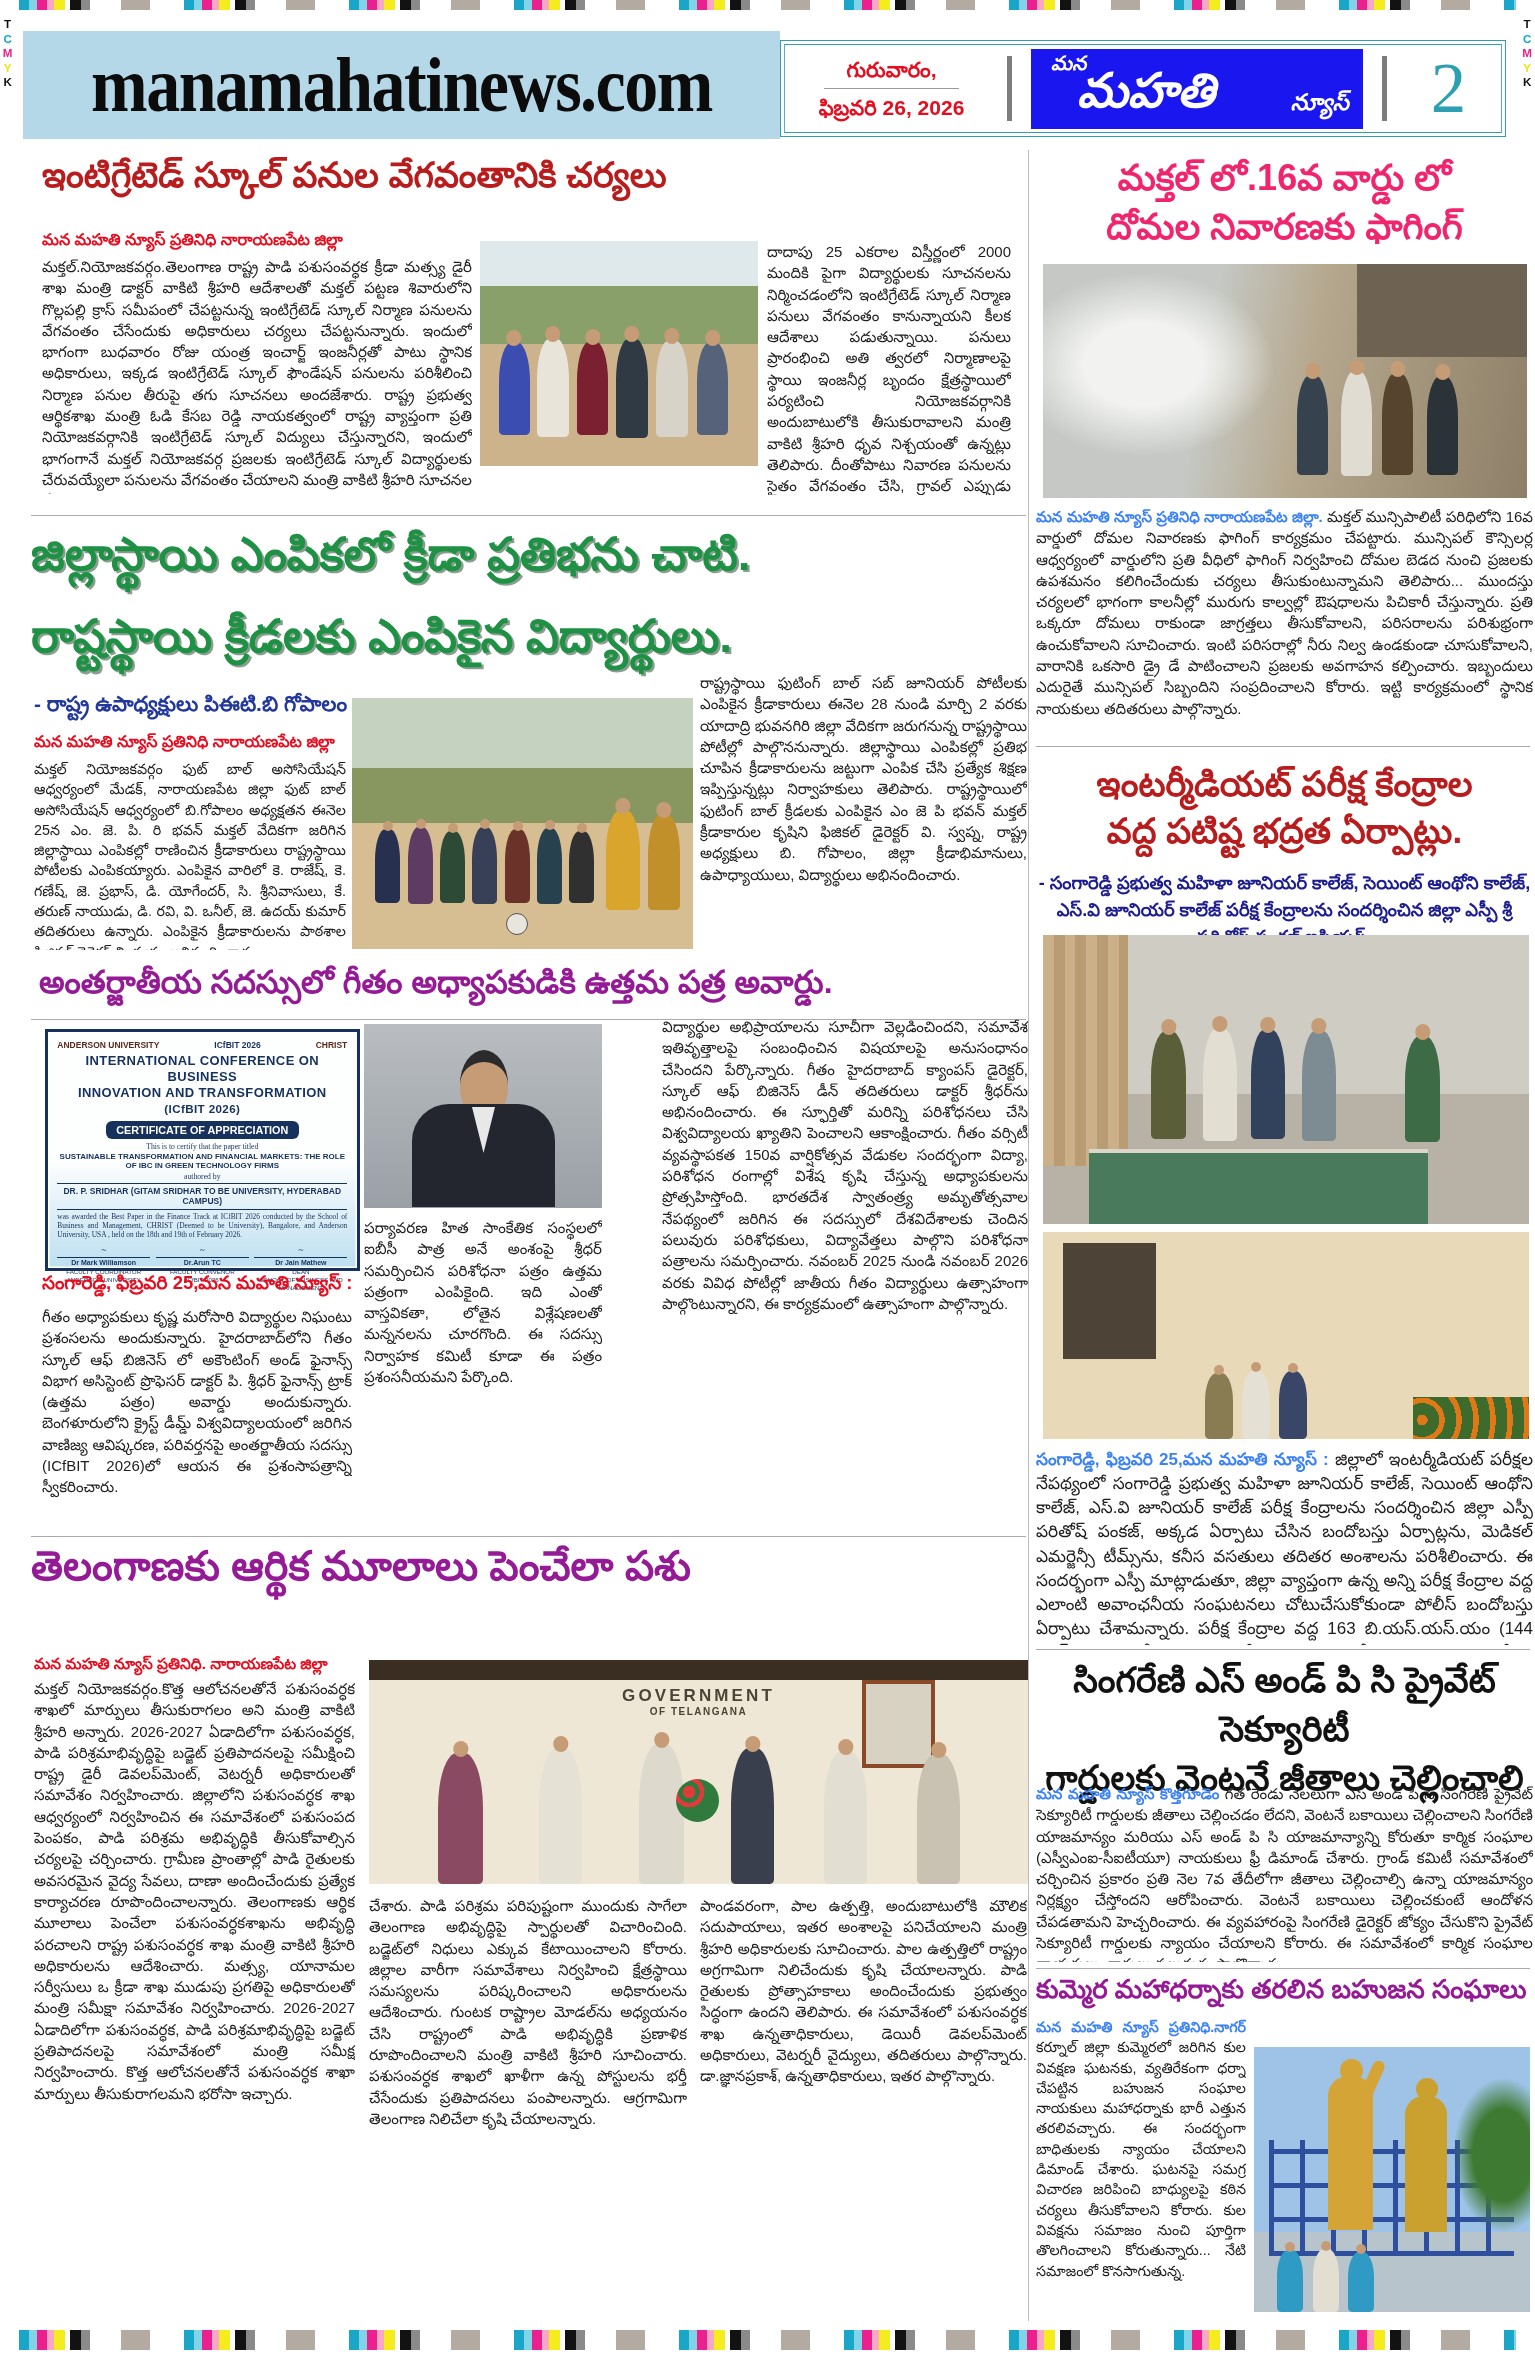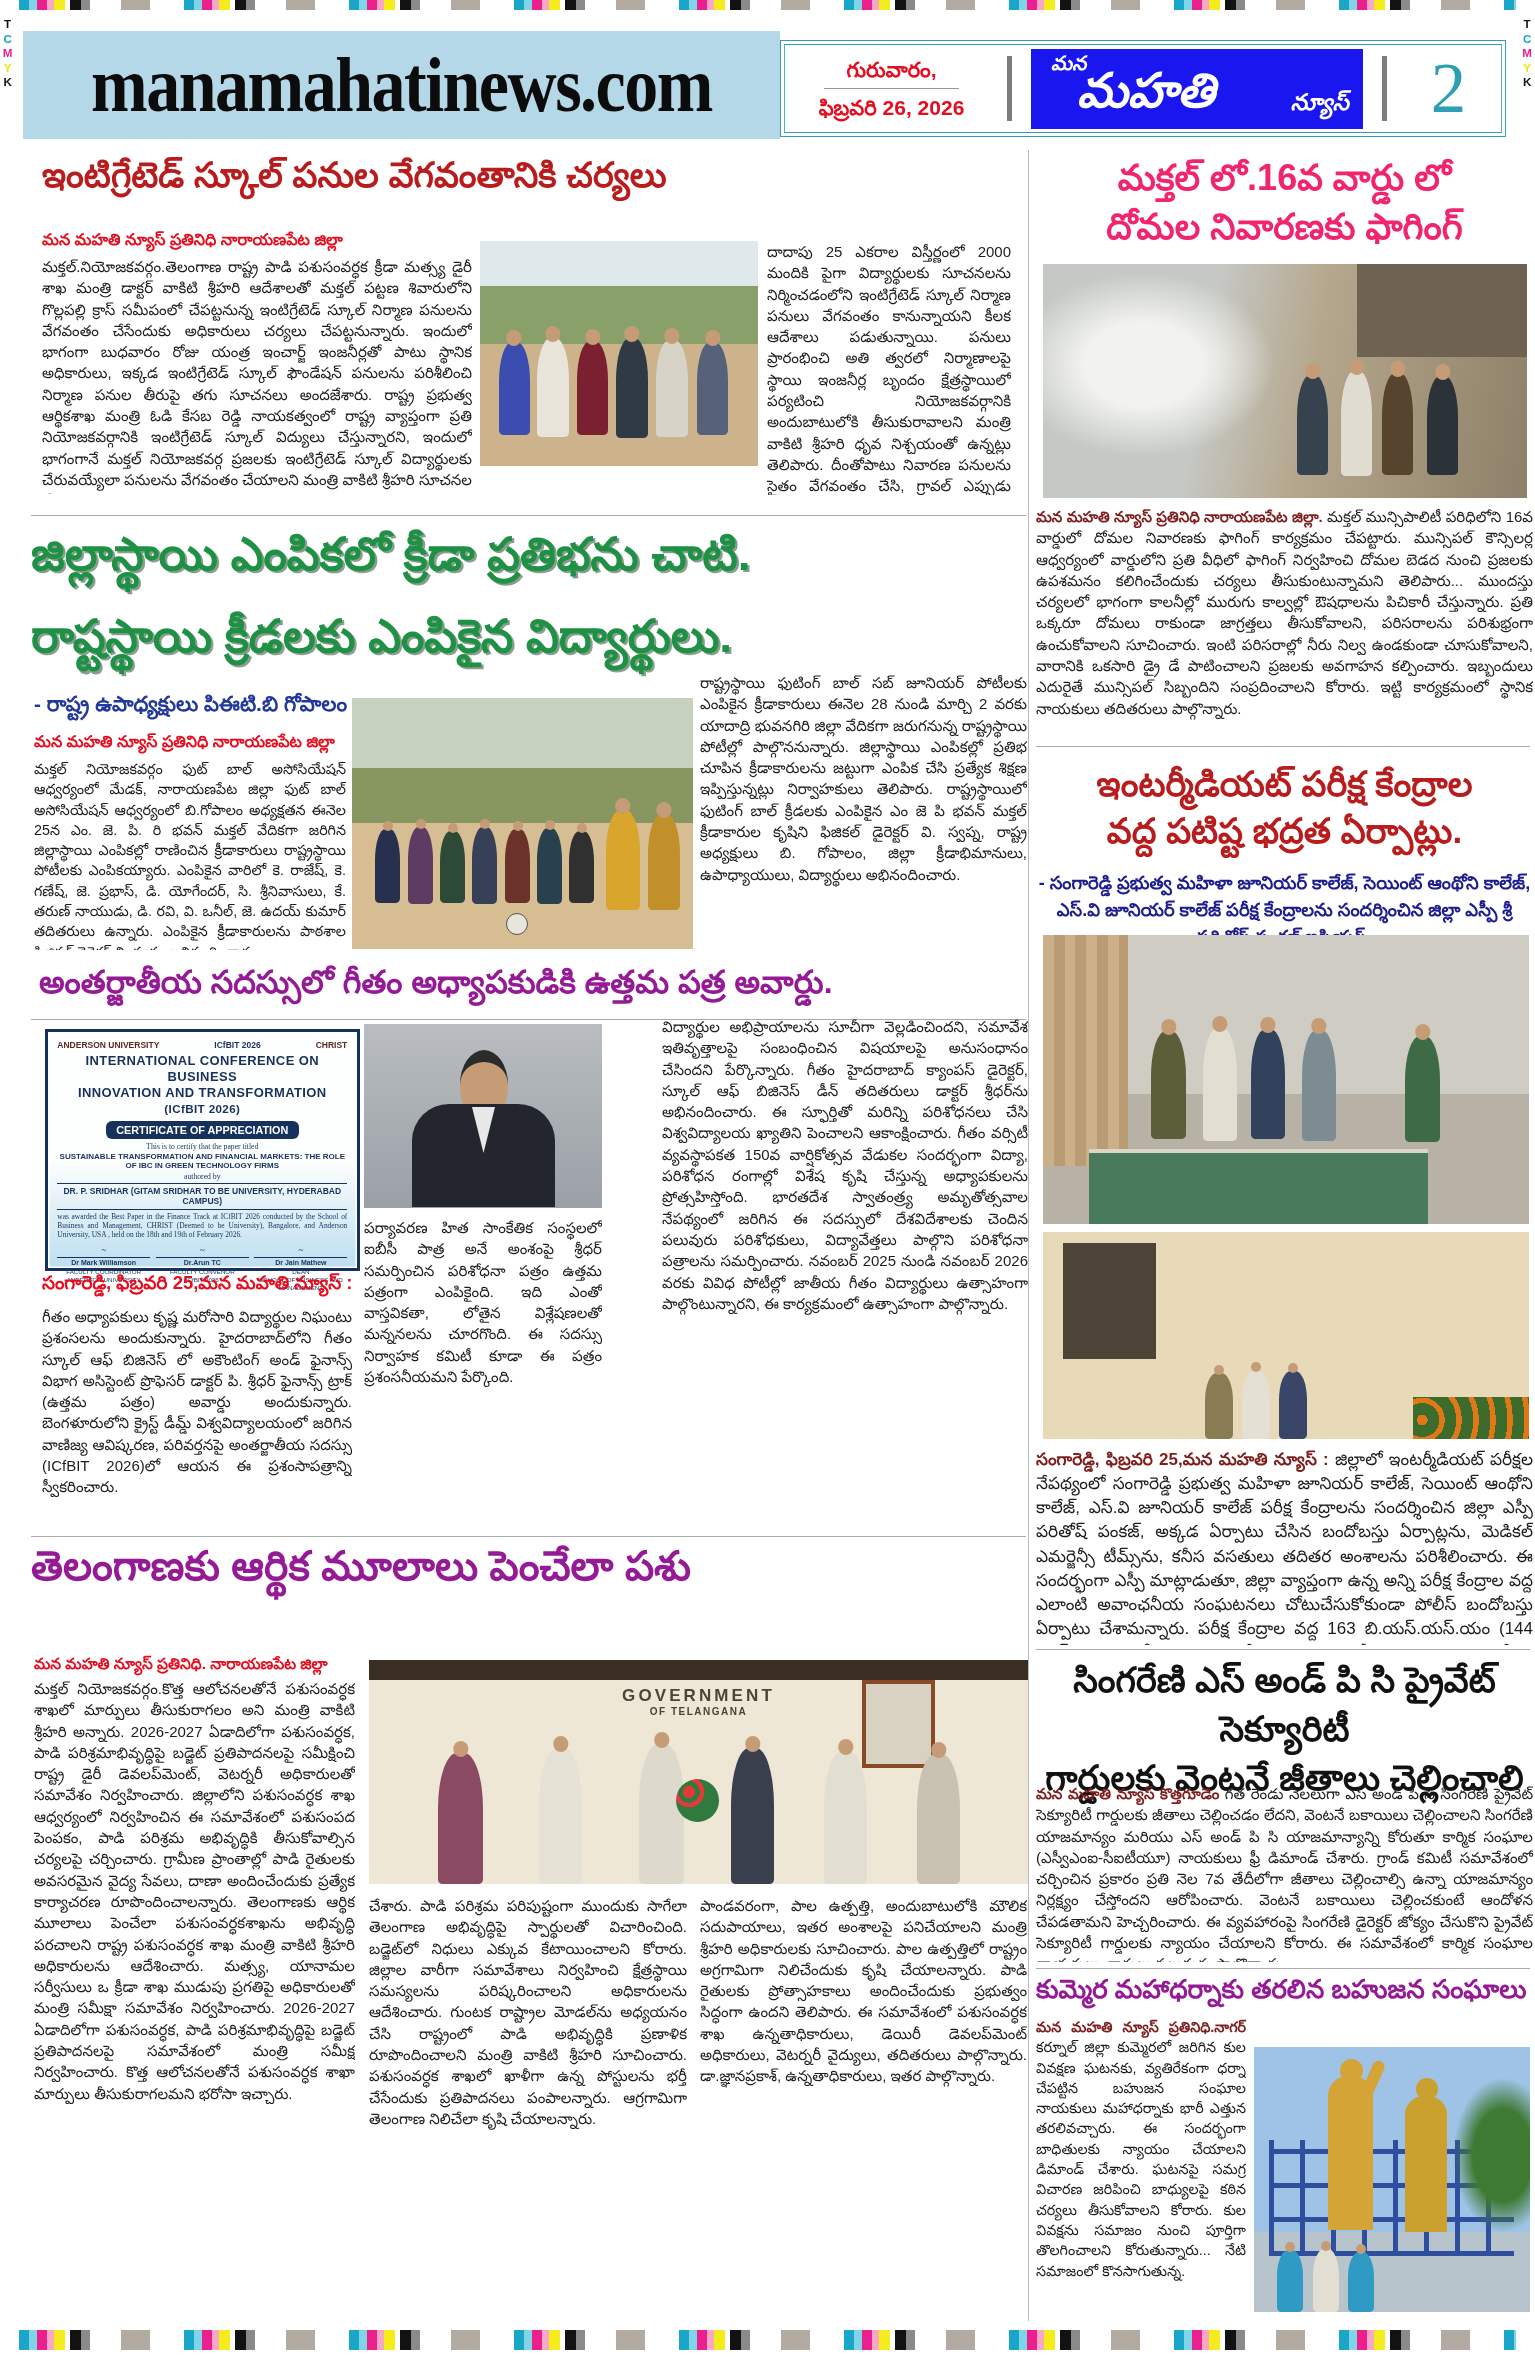--- a/index.html
+++ b/index.html
@@ -29,21 +29,21 @@
   .pagenum{font-family:"Liberation Serif","DejaVu Serif",serif;font-size:71px;color:#2d9fb0;width:85px;text-align:center;line-height:1;}
   
   .hl{position:absolute;font-weight:bold;line-height:1.25;}
   .hl-navy{color:#b91c1c}.hl-pink{color:#f0256e;text-align:center}
   .hl-green{color:#1e9145;text-shadow:2.3px 2.3px 0 rgba(22,62,34,.5);}
   .hl-purple{color:#951a95}.hl-black{color:#121212;text-align:center}
   .byline{position:absolute;color:#23389b;font-weight:bold;font-size:21px;}
   .subhead{position:absolute;color:#1d1d8f;font-weight:bold;font-size:18px;text-align:center;line-height:1.5;}
   
   .bt{position:absolute;font-size:15px;line-height:1.42;text-align:justify;color:#1c1c1c;overflow:hidden;}
-  .lead{color:#7f1d1d;font-weight:bold;}
+  .lead{color:#3b82f6;font-weight:bold;}
   .dl{position:absolute;color:#e60d1f;font-weight:bold;font-size:16px;}
   .rule-h{position:absolute;height:0.8px;background:#aaa;}
   .rule-v{position:absolute;width:0.8px;background:#bbb;}
   
   .photo{position:absolute;overflow:hidden;}
   .fig{position:absolute;border-radius:42% 42% 4.6px 4.6px;}
   .fig::before{content:"";position:absolute;top:-11.6px;left:50%;transform:translateX(-50%);
       width:15.4px;height:15.4px;border-radius:50%;background:#c69c76;}
   .fig.s::before{width:10px;height:10px;top:-7.7px;}
   

